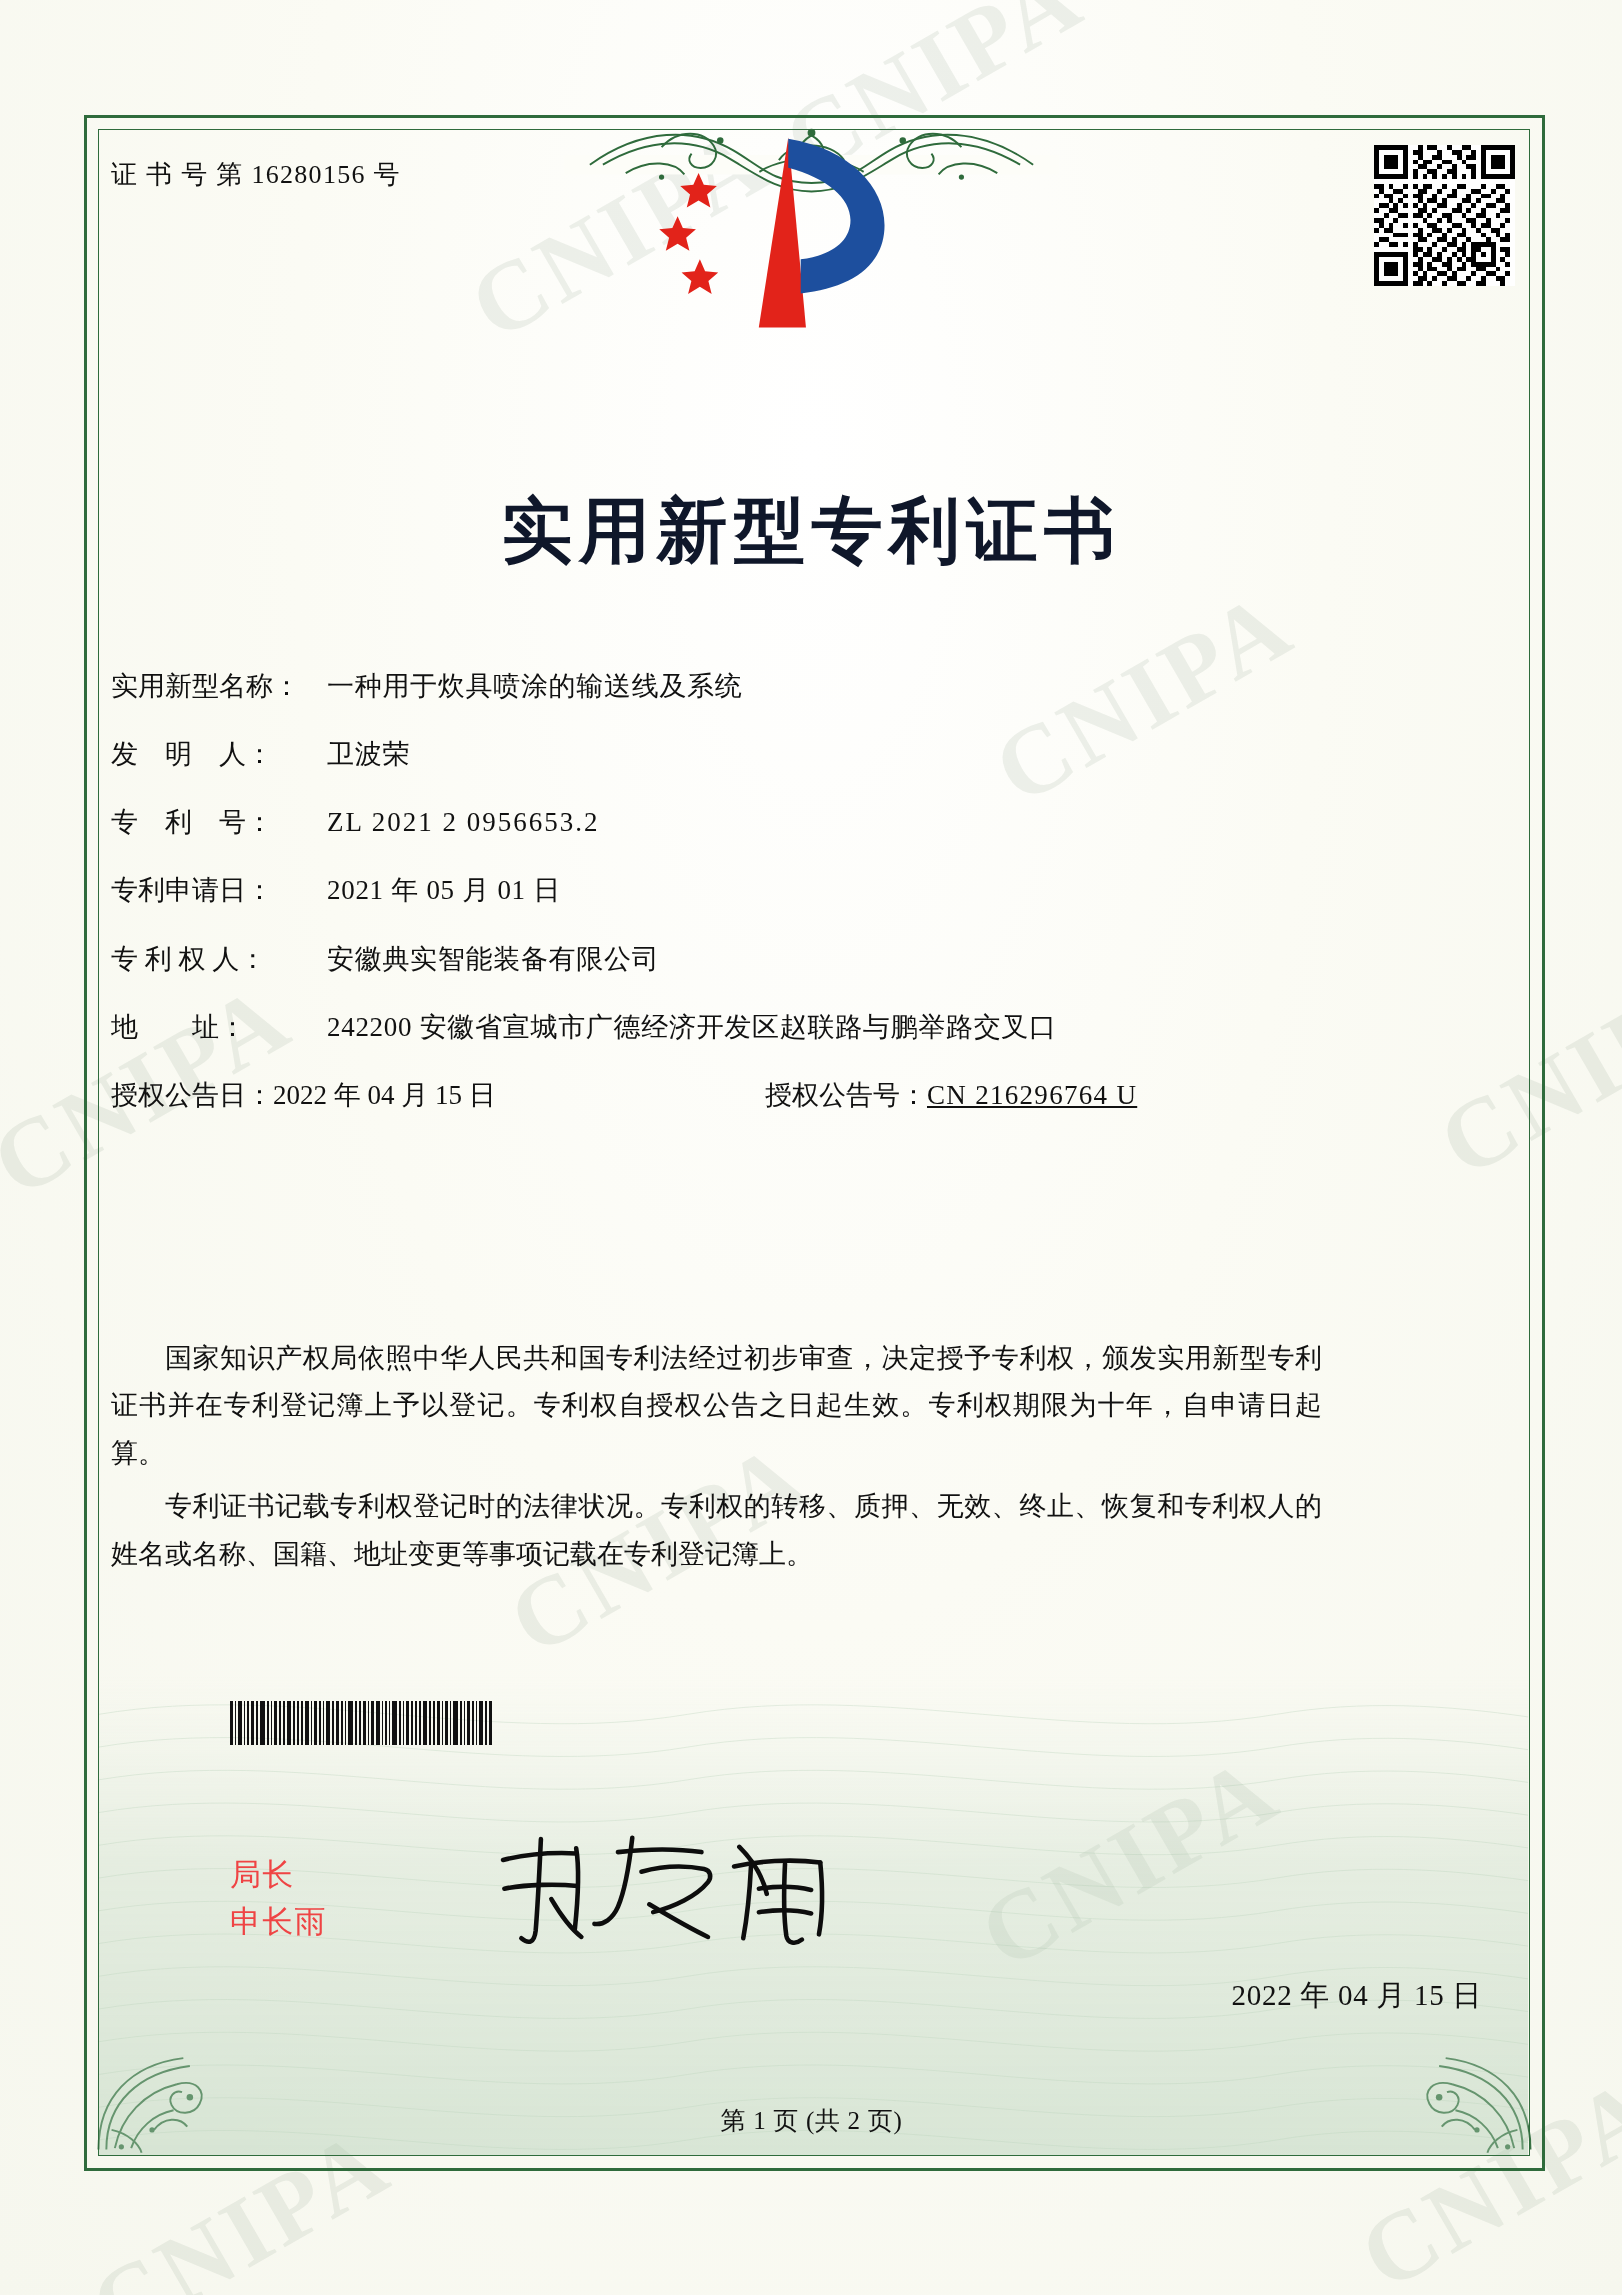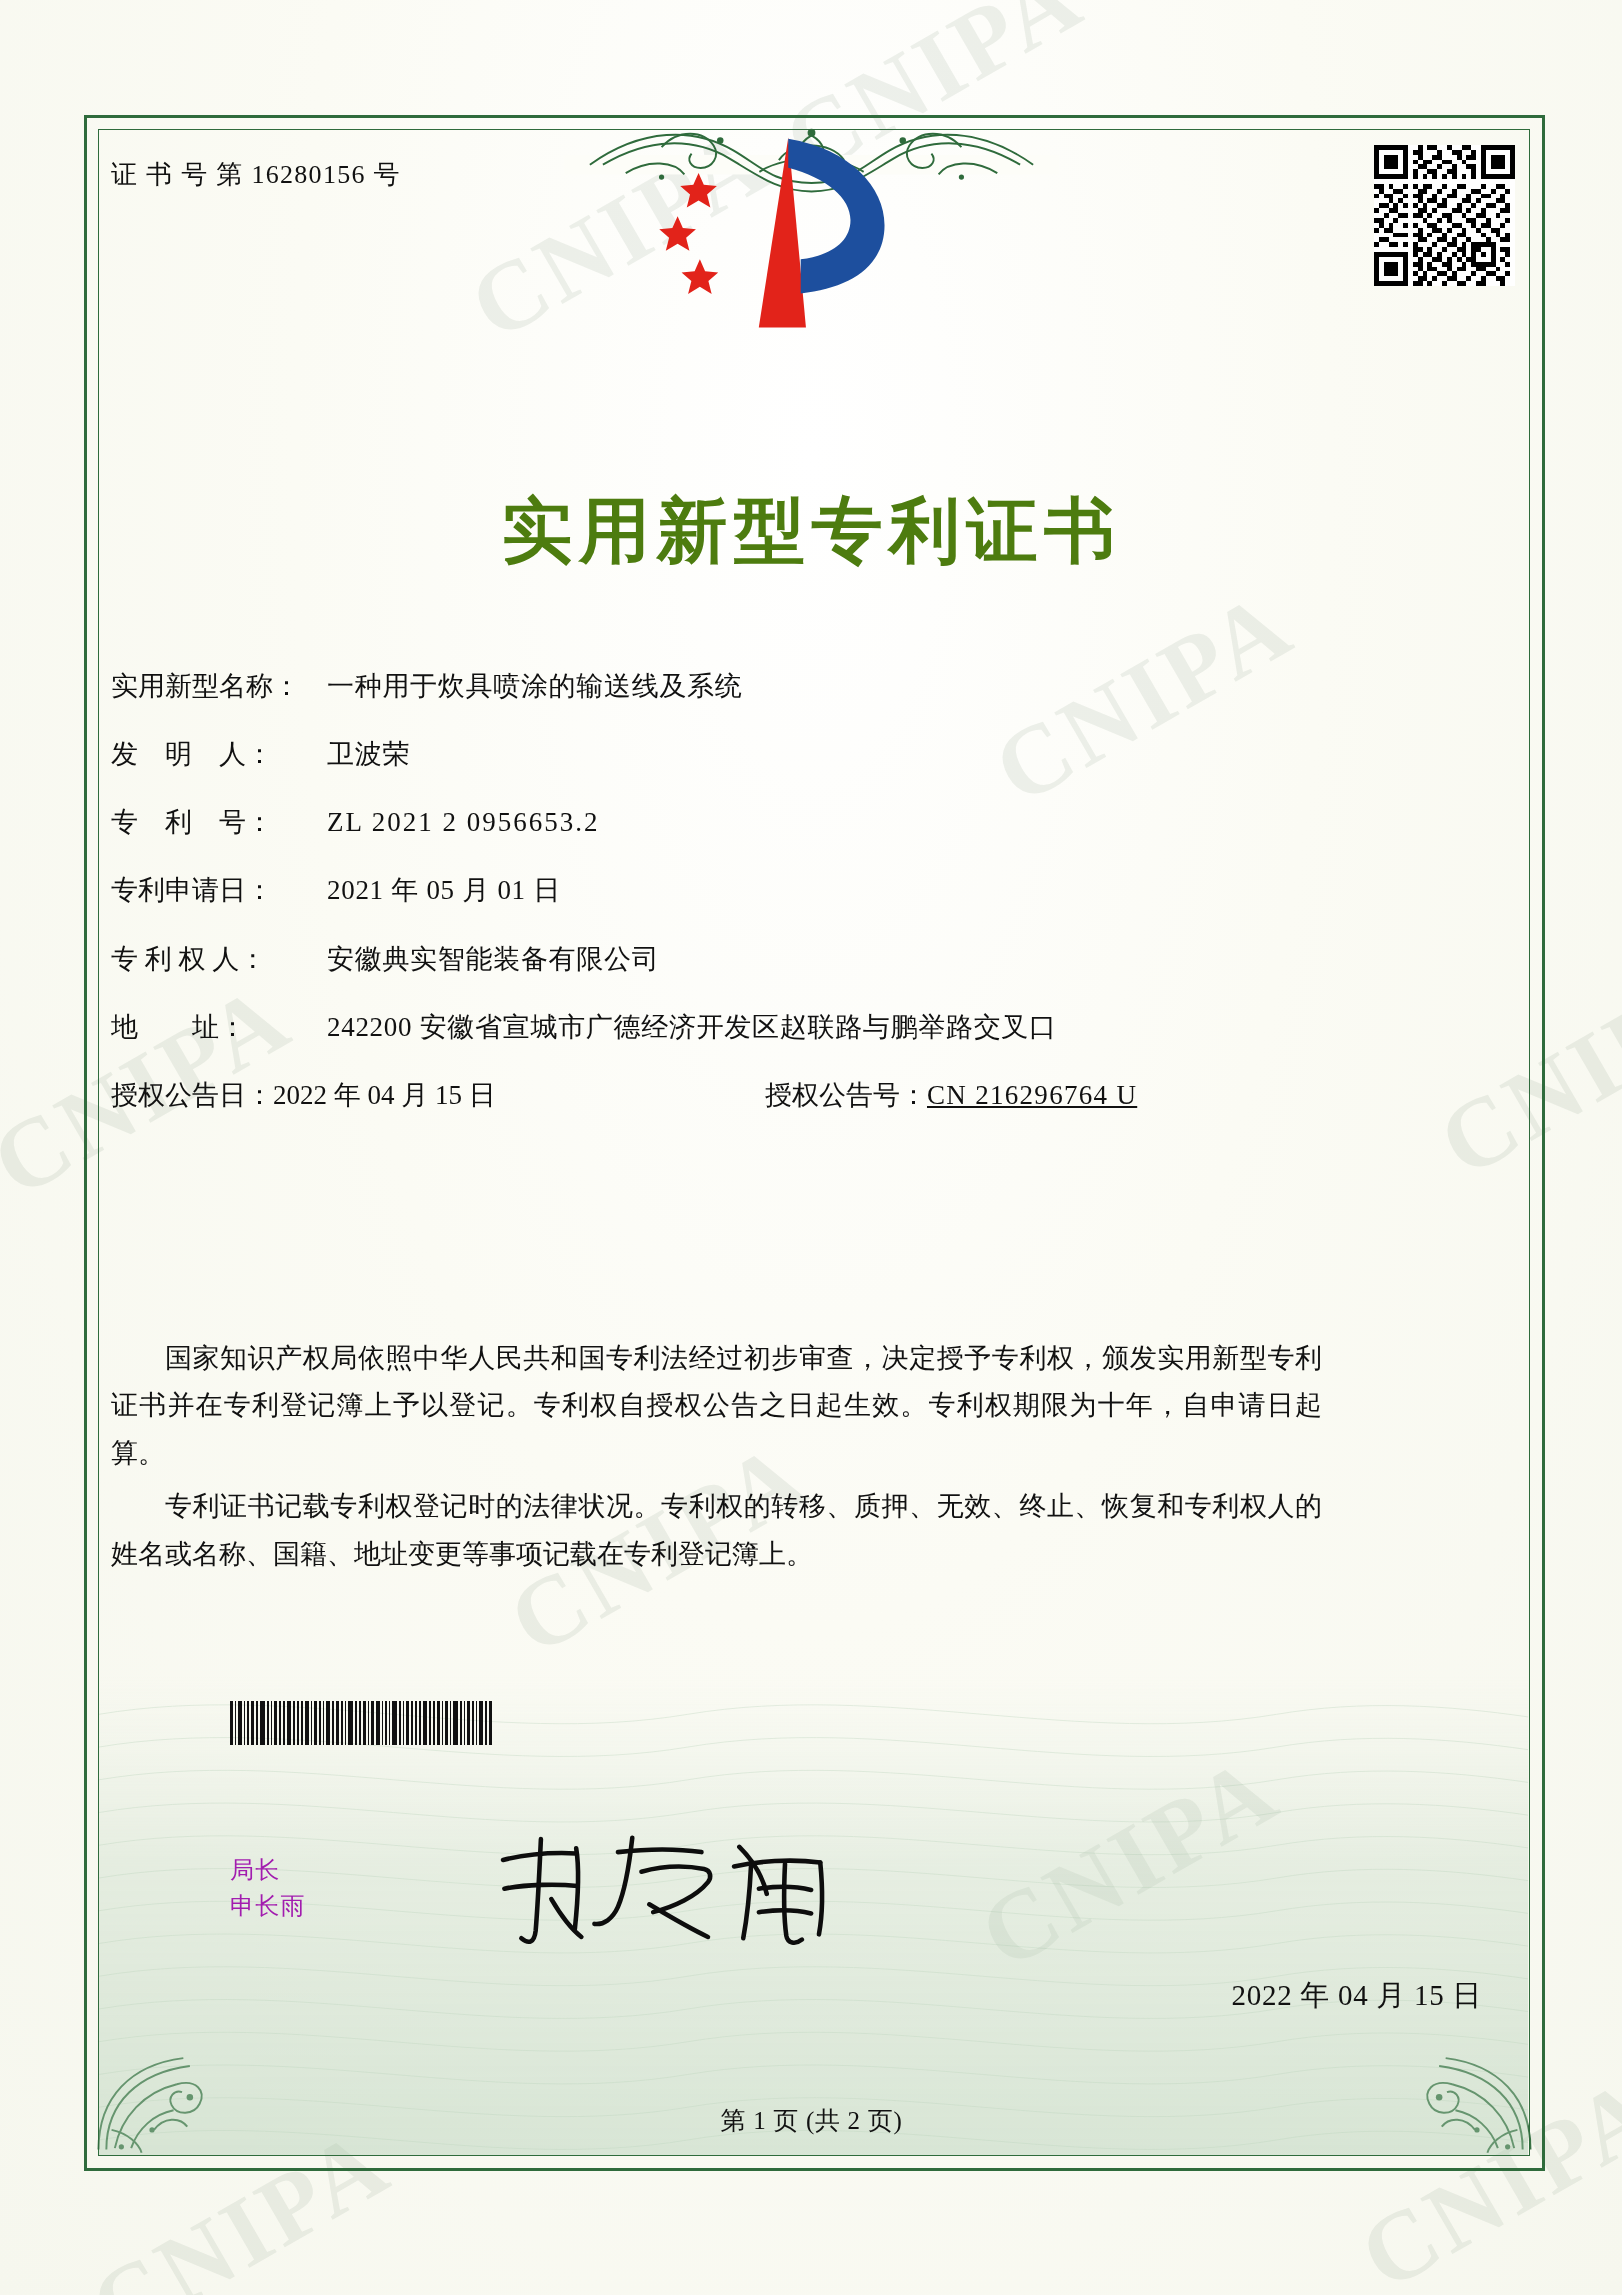--- a/index.html
+++ b/index.html
@@ -114,21 +114,21 @@
 
   .title {
     position: absolute;
     left: 0;
     right: 0;
     top: 484px;
     text-align: center;
     font-size: 71px;
     font-weight: bold;
     letter-spacing: 6.5px;
-    color: #4d7c0f;
+    color: #0f172a;
     font-family: Liberation Mono, monospace;
   }
 
   .fields {
     position: absolute;
     left: 111px;
     top: 667px;
     width: 1217px;
     font-size: 27px;
     color: #111;
@@ -187,23 +187,23 @@
     display: block;
     background: #111;
     height: 44px;
     margin-right: 2px;
   }
 
   .signature-block {
     position: absolute;
     left: 230px;
     top: 1852px;
-    font-size: 24px;
+    font-size: 31px;
     line-height: 1.5;
-    color: #a21caf;
+    color: #ef4444;
     letter-spacing: 1.3px;
   }
   .signature-script {
     position: absolute;
     left: 478px;
     top: 1826px;
     width: 366px;
     height: 124px;
     color: #0d0d0d;
   }

